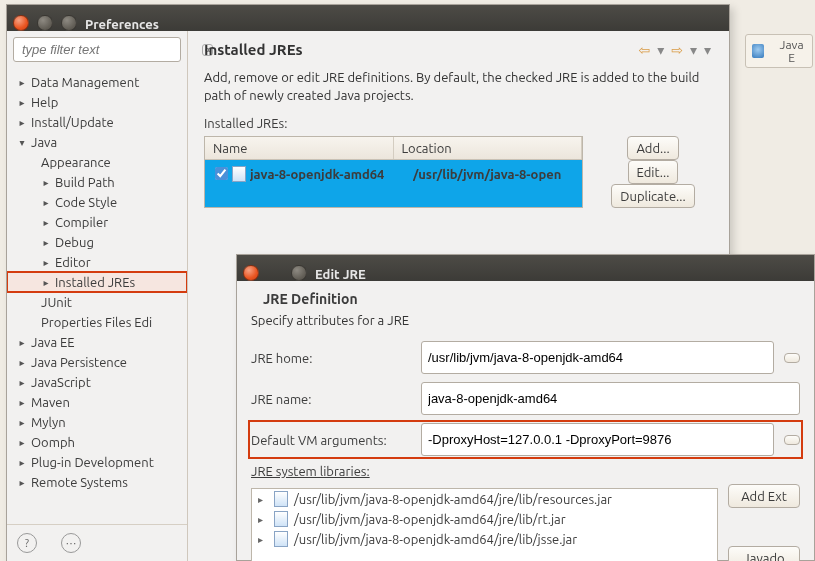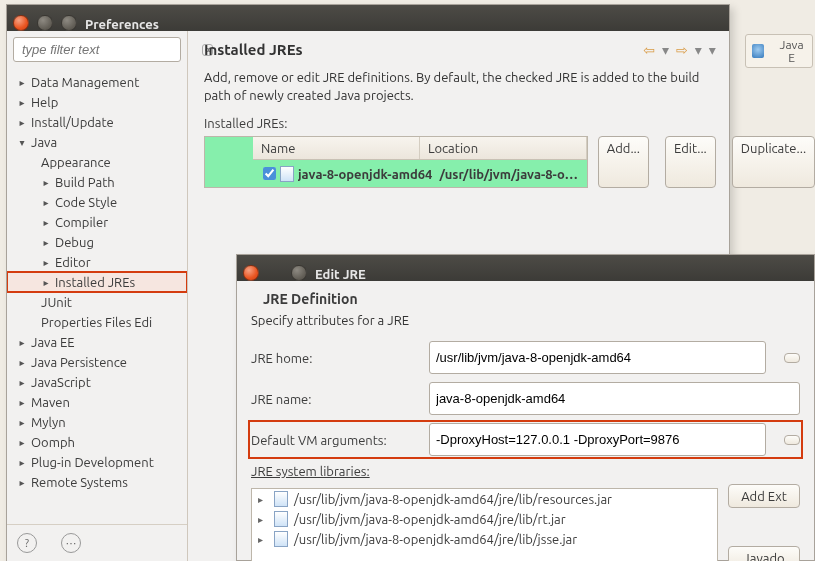--- a/index.html
+++ b/index.html
@@ -124,42 +124,42 @@
   .nav-arrows .grey { color:#888; }
   .desc { color:#333; margin-bottom: 12px; line-height:1.4; }
   .sub-label { margin: 4px 0 6px 0; }
   .jre-table {
     display: flex;
     gap: 10px;
   }
   .table-box {
     flex: 1;
     border: 1px solid #bdb6aa;
-    background: #86efac;
-    padding-left: 48px;
+    background: #0ea5e9;
   }
   .table-header {
     display: flex;
     background: linear-gradient(#f7f4ee,#ece6dc);
     border-bottom: 1px solid #c9c1b5;
   }
   .table-header div {
     padding: 4px 8px; flex: 1;
     border-right: 1px solid #d4cdc1;
   }
   .table-row {
     display: flex; align-items:center;
     padding: 4px 6px;
     font-weight: bold;
   }
   .table-row .cb { margin-right:4px; accent-color:#4a90d9;}
   .table-row div { flex:1; overflow:hidden; white-space:nowrap; text-overflow:ellipsis;}
   .side-buttons {
-    display: flex; flex-direction: row; gap: 16px;
+    display: flex; flex-direction: column; gap: 0;
     width: 120px;
+    align-items: center;
   }
   .btn3d {
     border: 1px solid #b3aca2;
     background: linear-gradient(#fdfcf9,#efe9de);
     border-radius: 4px;
     padding: 4px 8px;
     text-align: center;
     font-size: 13px;
   }
 
@@ -189,21 +189,21 @@
     overflow: hidden;
   }
   #edit-jre h3 {
     margin: 0 0 6px 12px; font-size: 14px;
   }
   #edit-jre .sub {
     margin-bottom: 14px; color:#333;
   }
   .frm-row {
     display: flex; align-items:center;
-    gap: 18px; margin-bottom: 8px;
+    gap: 10px; margin-bottom: 8px;
   }
   .frm-row .lab { width: 160px; }
   .frm-row input[type=text] {
     flex: 1;
     border: 1px solid #b3aca2;
     border-radius: 3px;
     padding: 8px 6px;
     font-size: 13px;
     background: #fff;
   }

